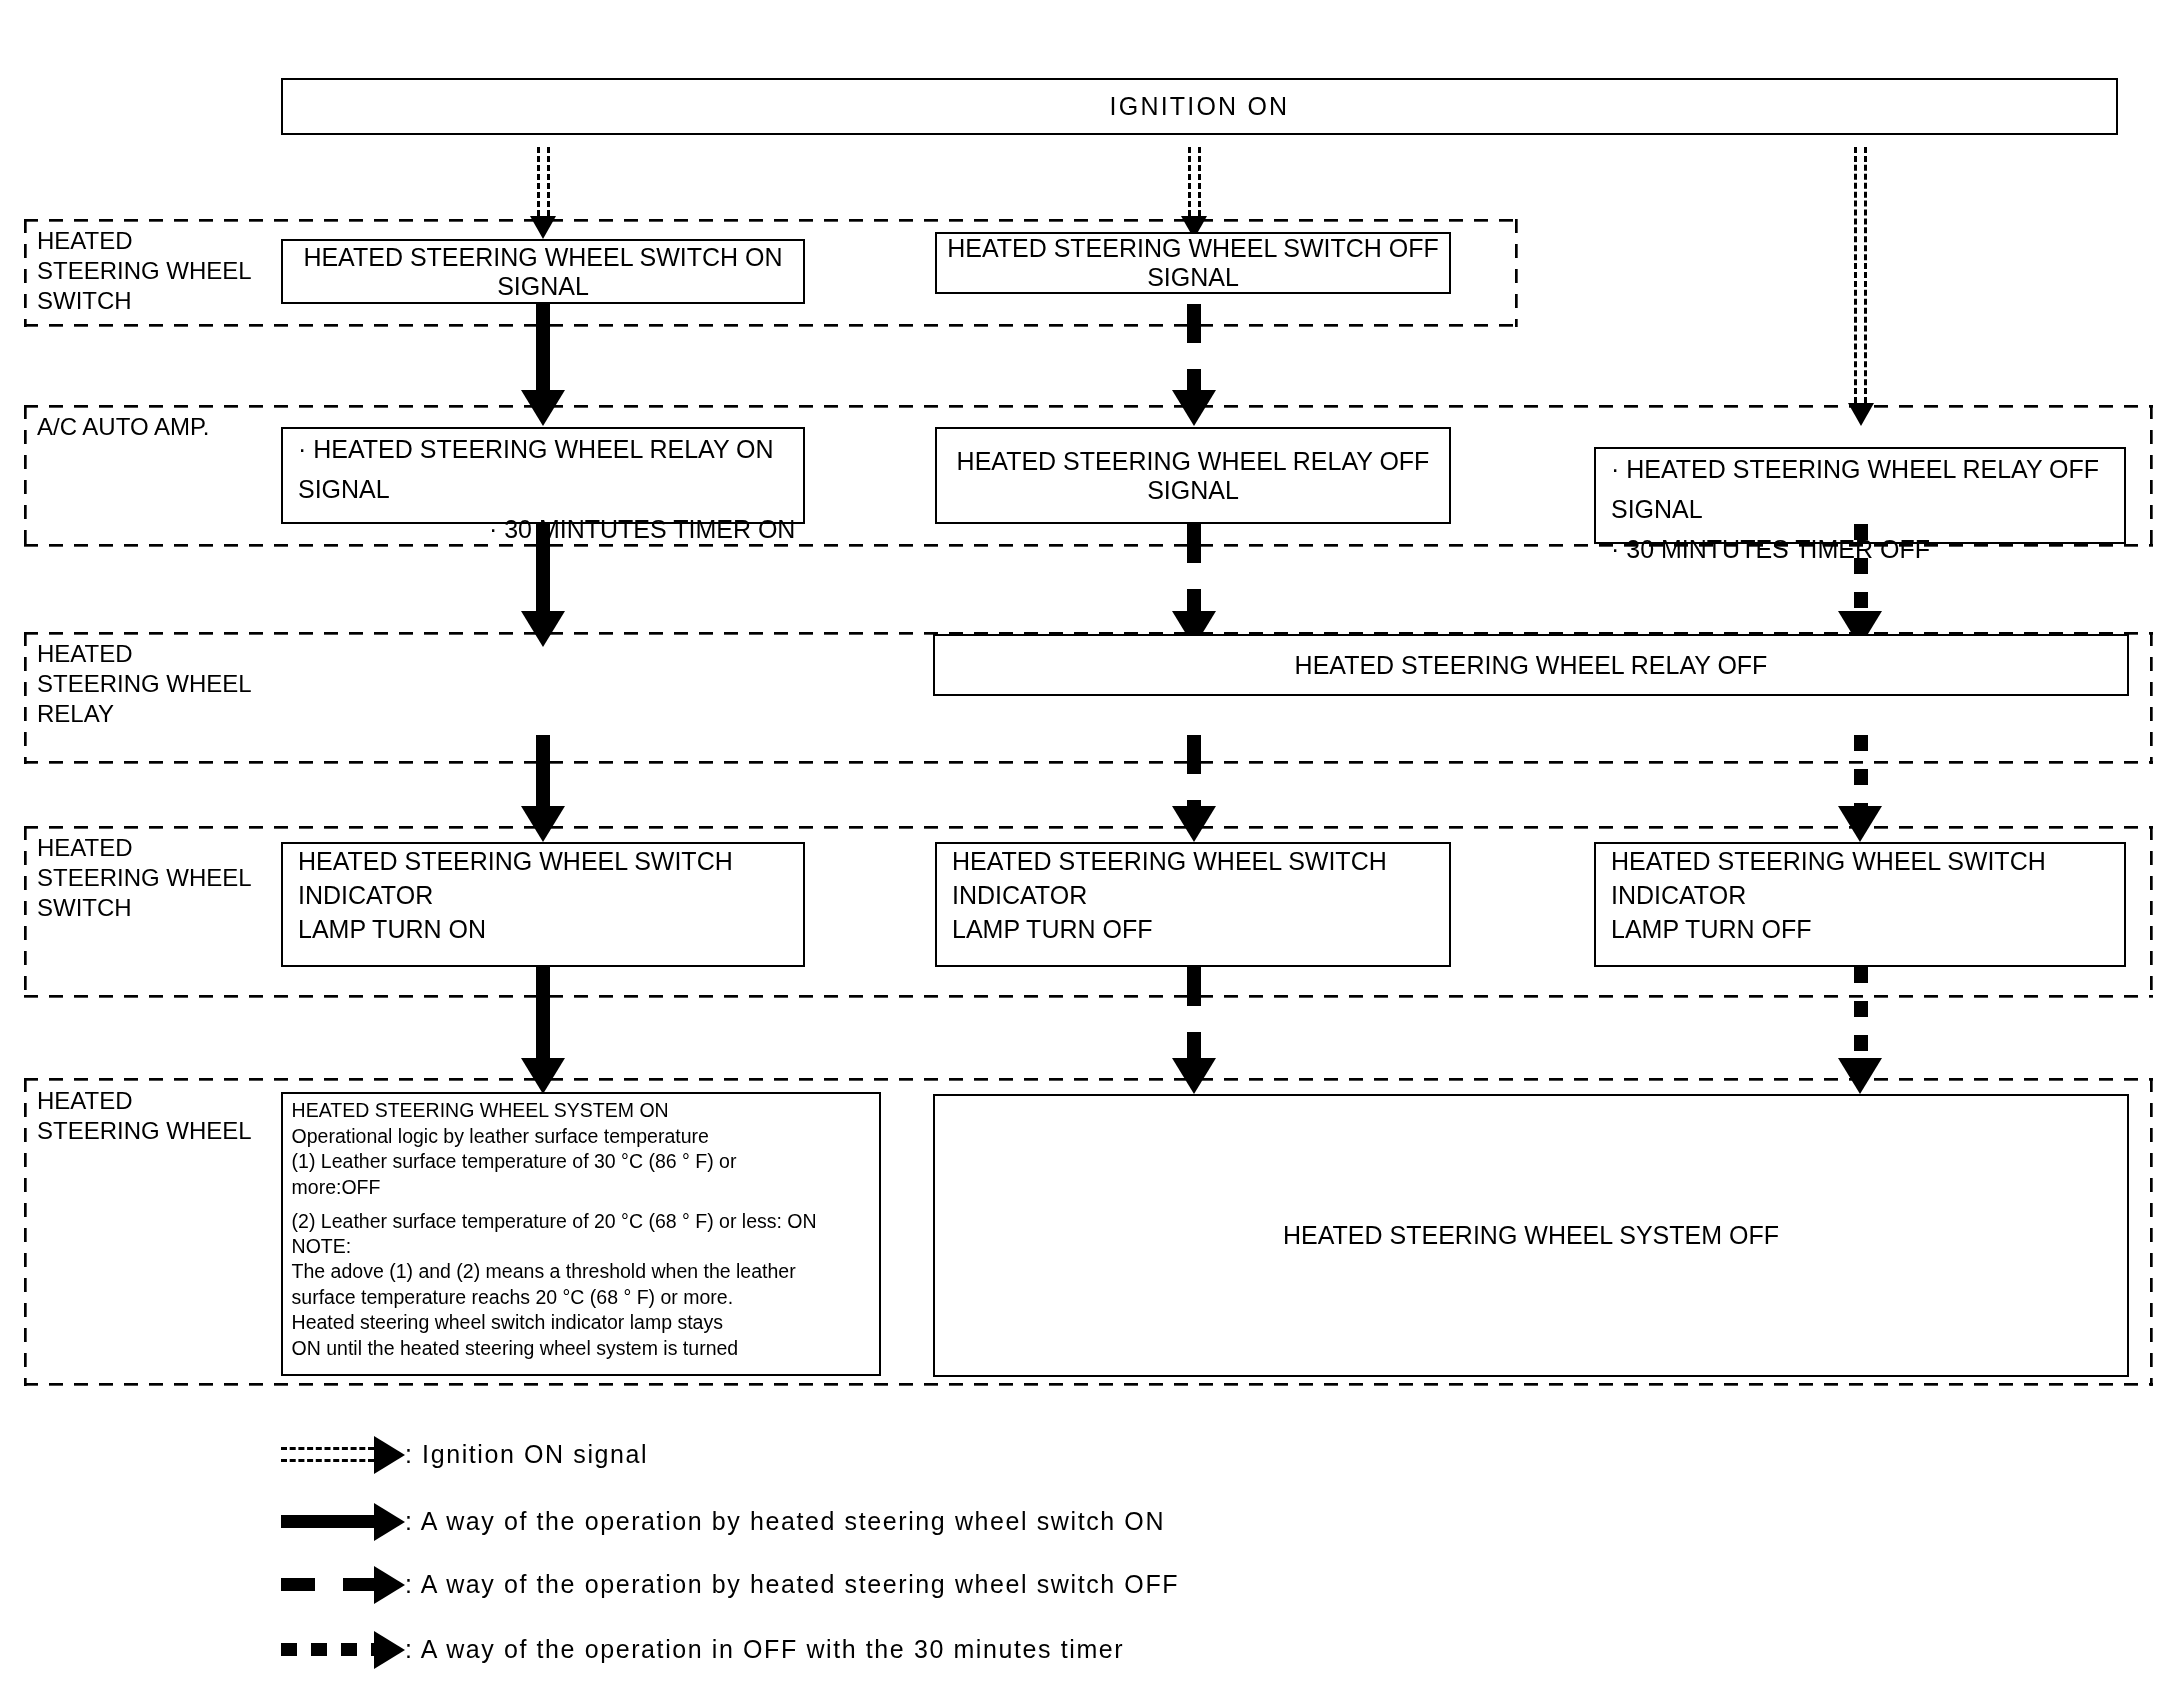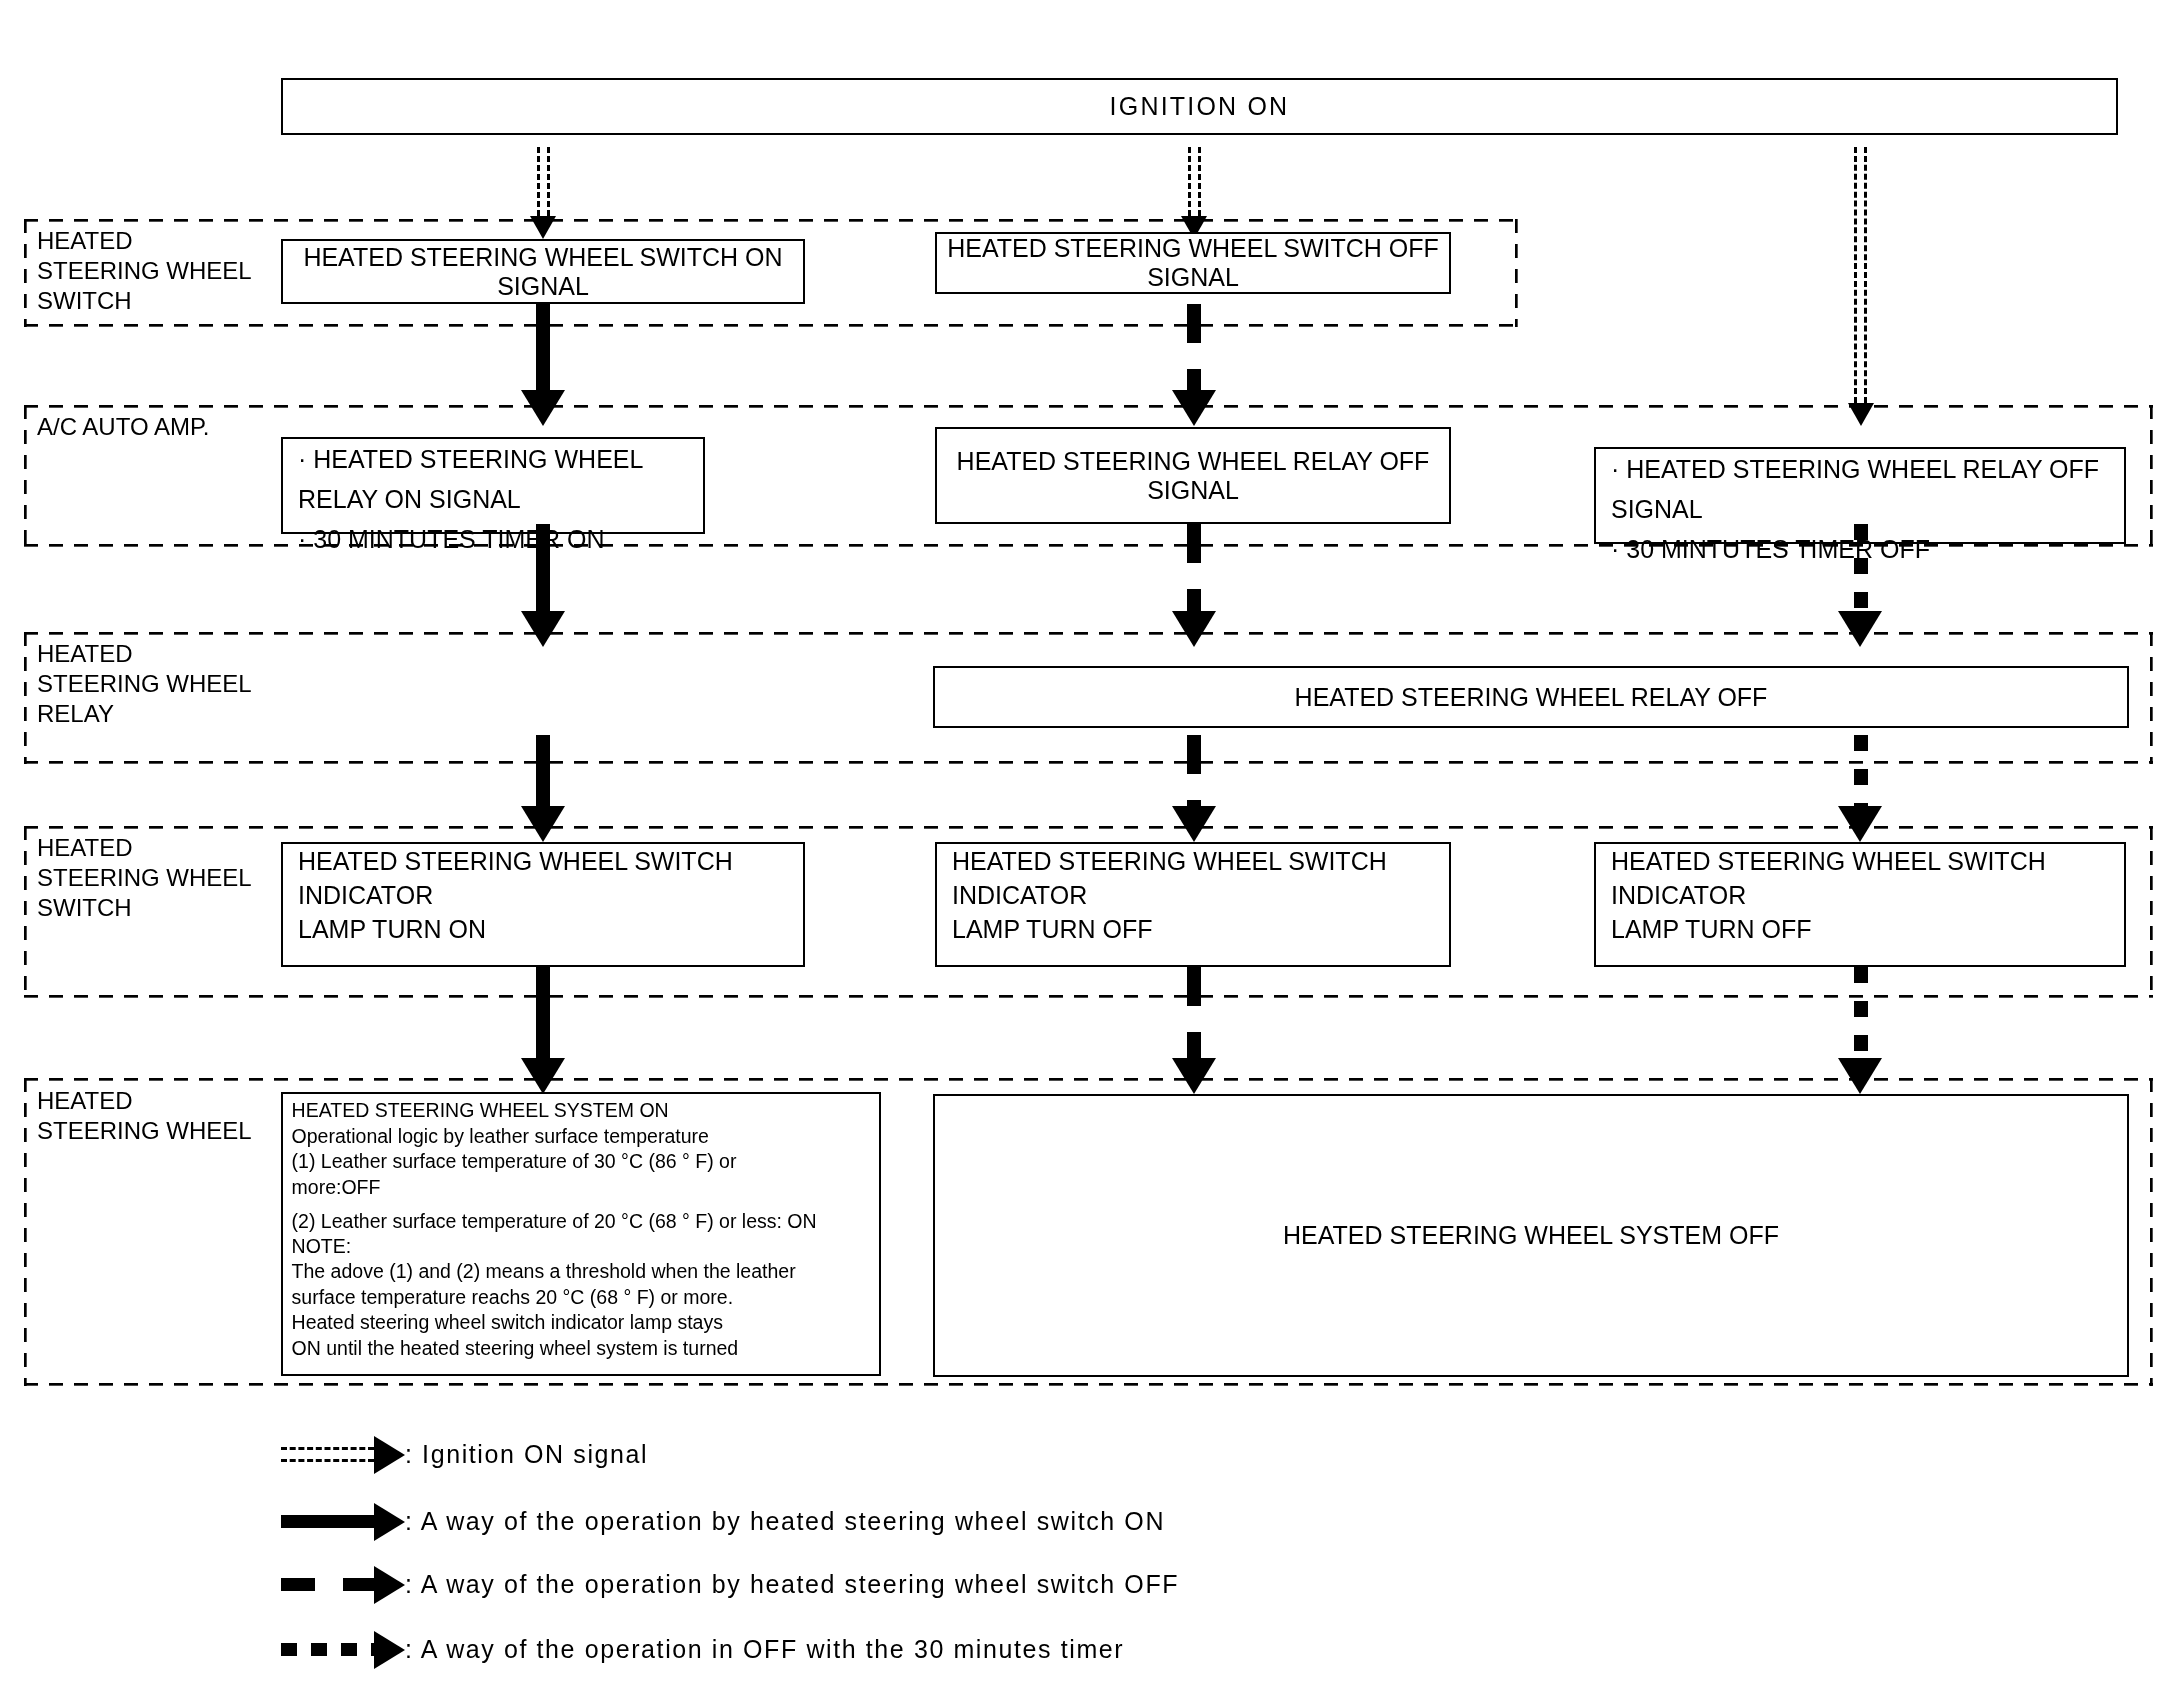--- a/index.html
+++ b/index.html
@@ -133,21 +133,21 @@
 
   <div class="vbar solid" style="left:536px;top:304px;height:88px;"></div>
   <div class="head-lg" style="left:521px;top:390px;"></div>
   <div class="vbar dash" style="left:1187px;top:304px;height:88px;"></div>
   <div class="head-lg" style="left:1172px;top:390px;"></div>
 
   <div class="dcont" style="left:24px;top:405px;width:2129px;height:142px;"></div>
   <div class="sec-label" style="left:37px;top:412px;">
     <div>A/C AUTO AMP.</div>
   </div>
-  <div class="sbox bullets left" style="left:281px;top:437px;width:424px;height:97px;">
+  <div class="sbox bullets left" style="left:281px;top:427px;width:524px;height:97px;align-items:flex-end;">
     <span>· HEATED STEERING WHEEL RELAY ON SIGNAL</span>
     <span>· 30 MINTUTES TIMER ON</span>
   </div>
   <div class="sbox" style="left:935px;top:427px;width:516px;height:97px;">
     <span>HEATED STEERING WHEEL RELAY OFF SIGNAL</span>
   </div>
   <div class="sbox bullets left" style="left:1594px;top:427px;width:532px;height:97px;margin-top:20px;">
     <span>· HEATED STEERING WHEEL RELAY OFF SIGNAL</span>
     <span>· 30 MINTUTES TIMER OFF</span>
   </div>
@@ -158,21 +158,21 @@
   <div class="head-lg" style="left:1172px;top:611px;"></div>
   <div class="vbar dot" style="left:1854px;top:524px;height:88px;"></div>
   <div class="head-lg" style="left:1838px;top:611px;"></div>
 
   <div class="dcont" style="left:24px;top:632px;width:2129px;height:132px;"></div>
   <div class="sec-label" style="left:37px;top:639px;">
     <div>HEATED</div>
     <div>STEERING WHEEL</div>
     <div>RELAY</div>
   </div>
-  <div class="sbox" style="left:933px;top:666px;width:1196px;height:62px;">
+  <div class="sbox" style="left:933px;top:634px;width:1196px;height:62px;">
     <span>HEATED STEERING WHEEL RELAY OFF</span>
   </div>
 
   <div class="vbar solid" style="left:536px;top:735px;height:73px;"></div>
   <div class="head-lg" style="left:521px;top:806px;"></div>
   <div class="vbar dash" style="left:1187px;top:735px;height:73px;"></div>
   <div class="head-lg" style="left:1172px;top:806px;"></div>
   <div class="vbar dot" style="left:1854px;top:735px;height:73px;"></div>
   <div class="head-lg" style="left:1838px;top:806px;"></div>
 

